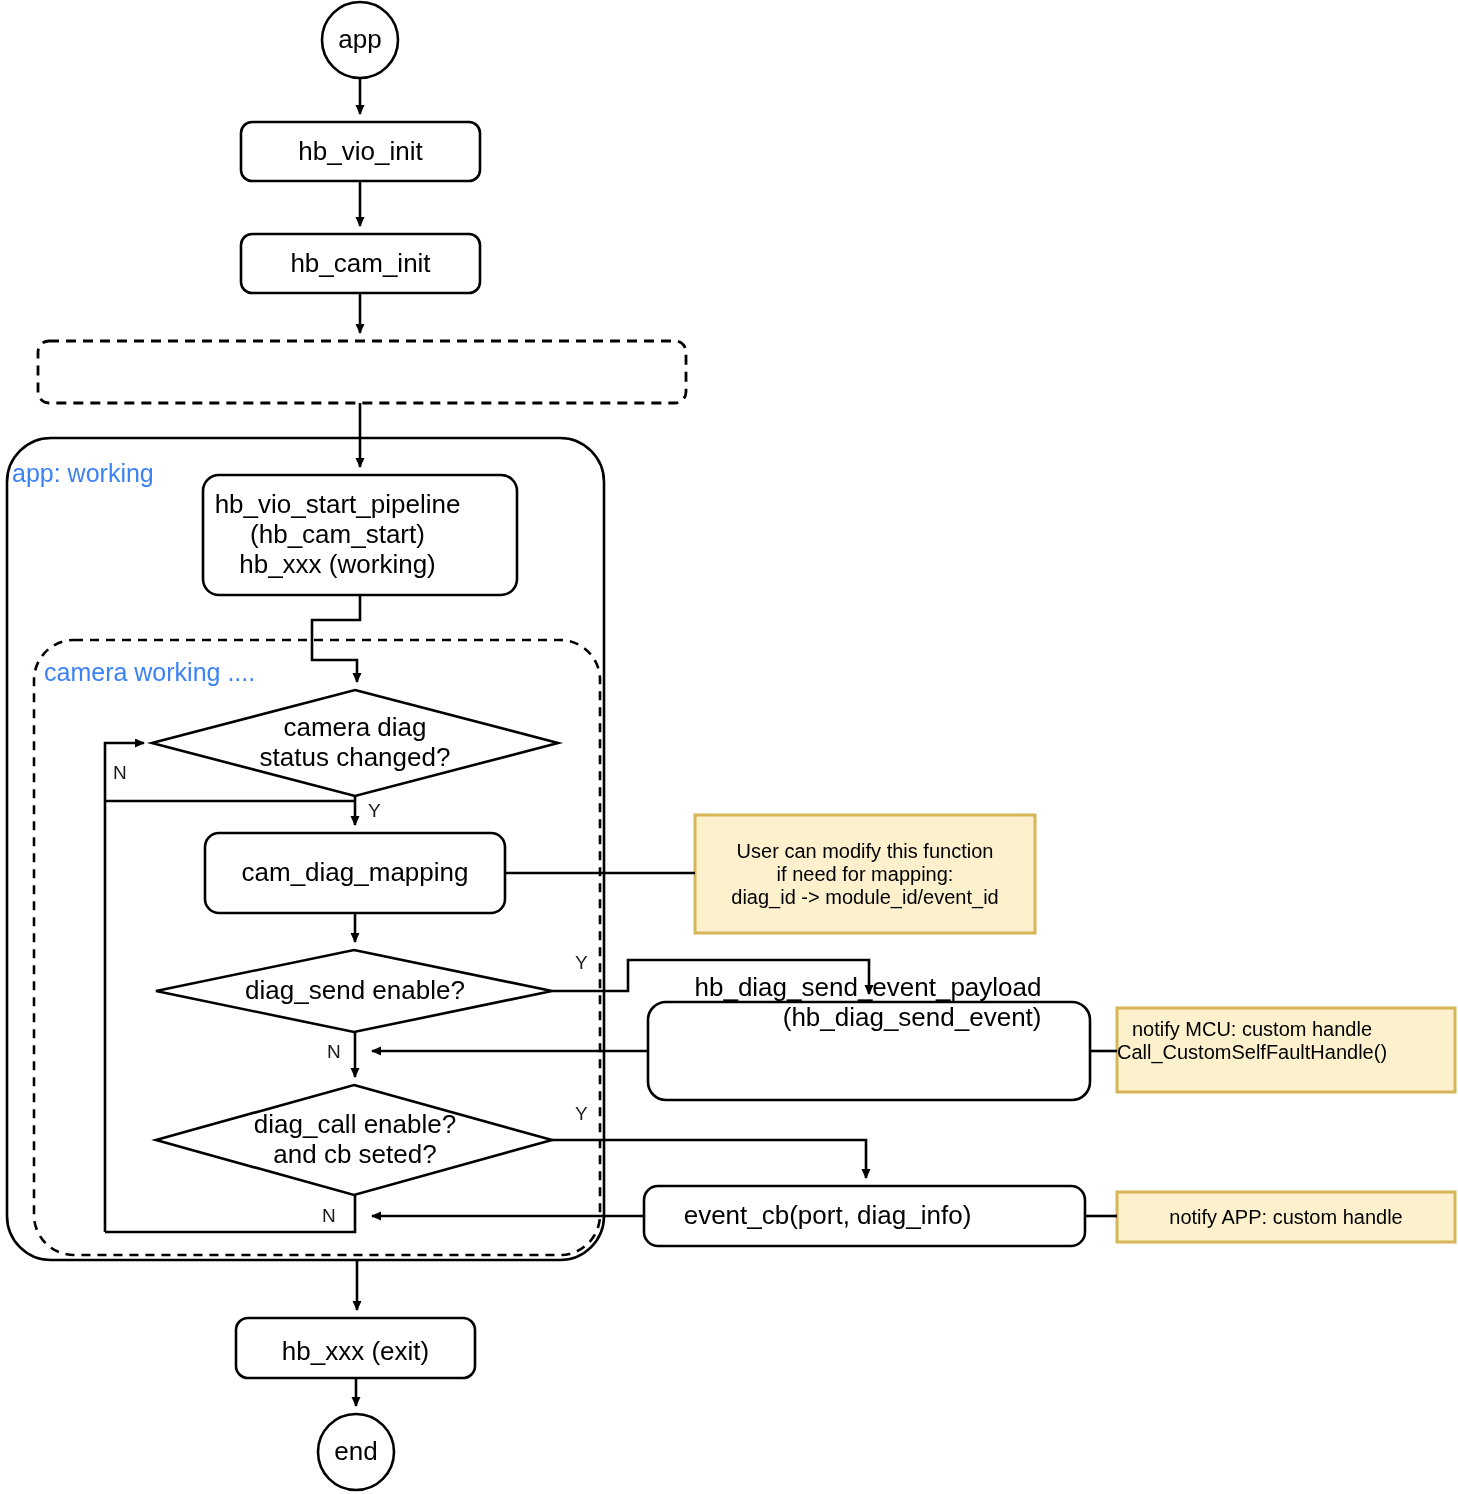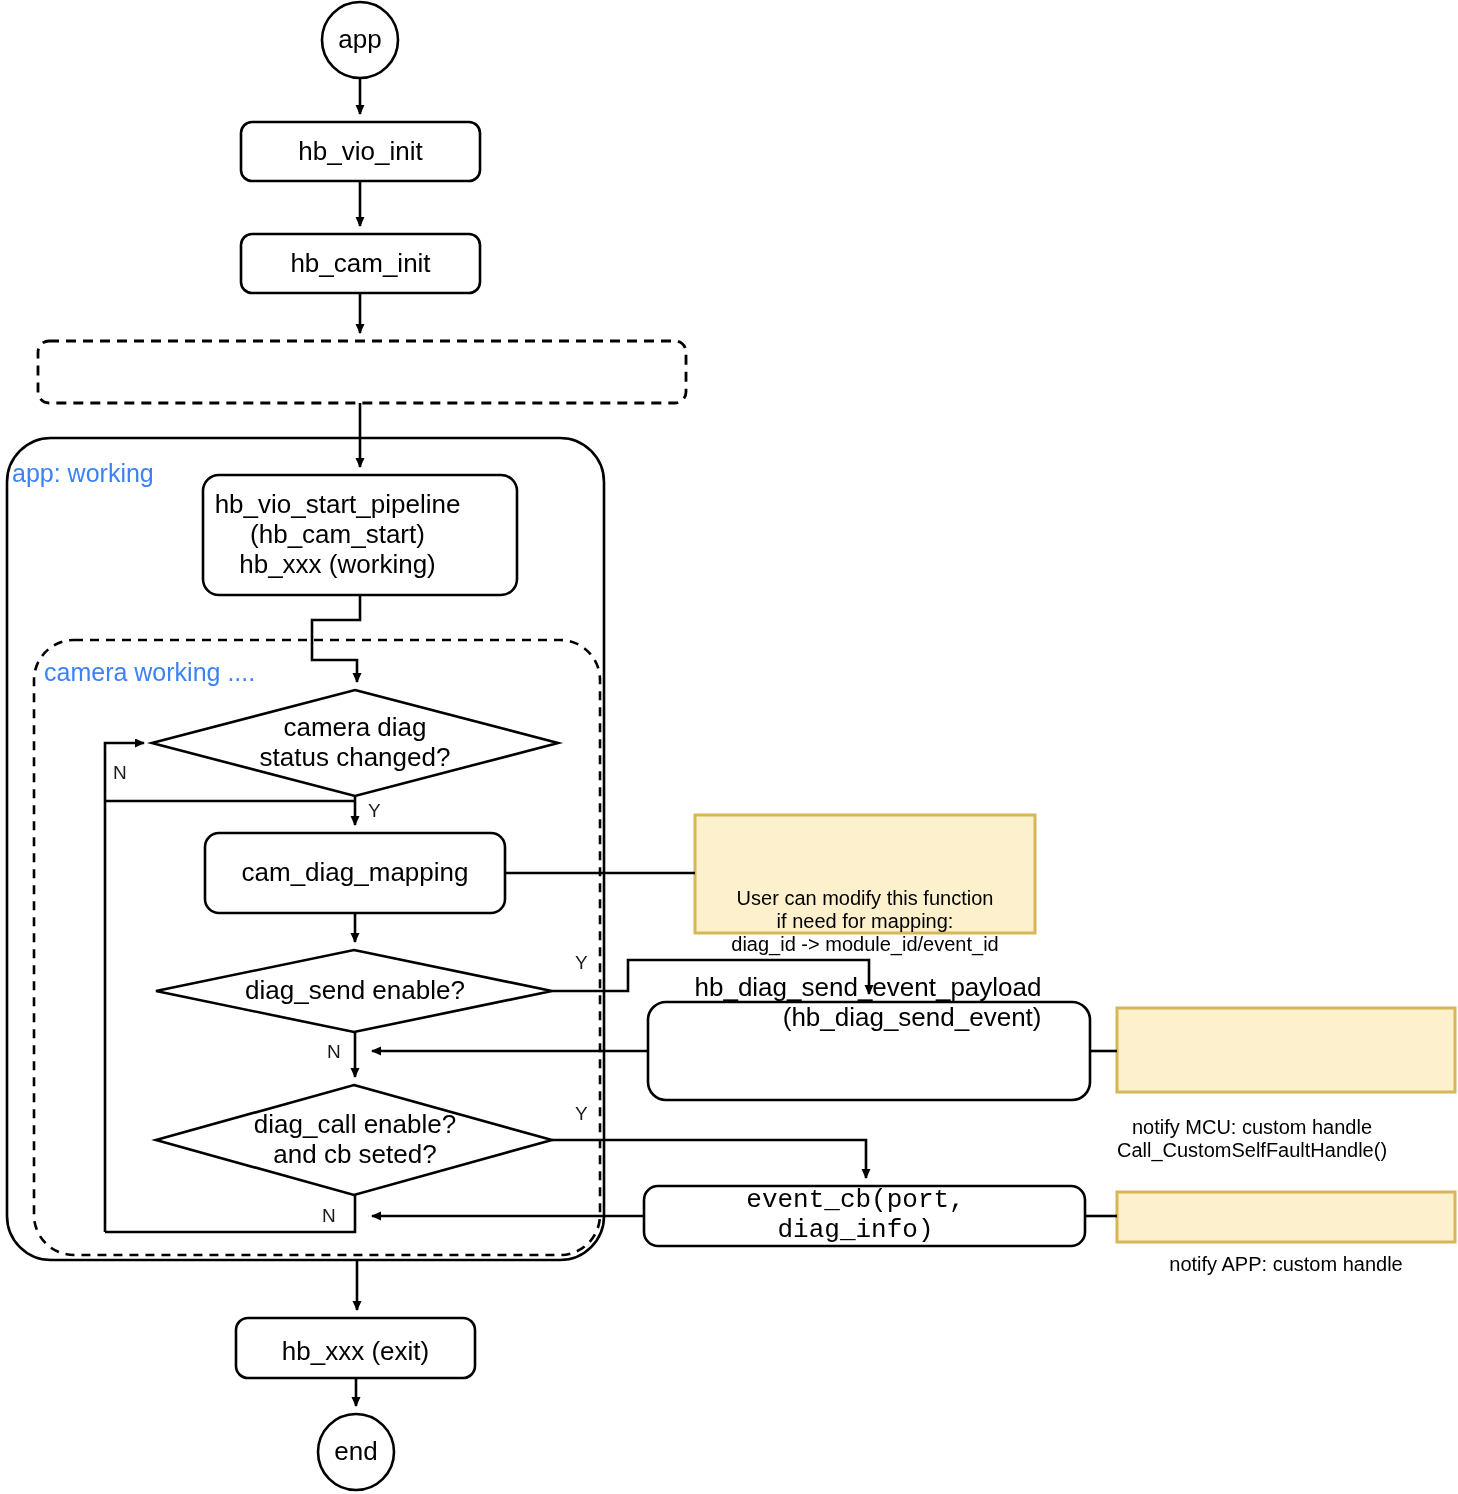--- a/index.html
+++ b/index.html
@@ -26,21 +26,21 @@
     display: flex;
     align-items: center;
     justify-content: center;
     text-align: center;
     color: #000000;
     line-height: 1.15;
     white-space: pre-line;
     pointer-events: none;
   }
   .fs-26 { font-size: 26px; }
-  .fs-20 { font-size: 20px; margin-top: 47px; }
+  .fs-20 { font-size: 20px; }
   .edge-lbl {
     position: absolute;
     font-size: 19px;
     color: #1a1a1a;
   }
   .container-lbl {
     position: absolute;
     font-size: 25px;
     color: #3b82f6;
     background: transparent;
@@ -163,31 +163,31 @@
 
   <div class="node-label fs-26" style="left:185px; top:968px; width:340px; height:46px;text-align:center;">diag_send enable?</div>
 
   <div class="edge-lbl" style="left:575px; top:952px;">Y</div>
 
   <div class="edge-lbl" style="left:327px; top:1041px;">N</div>
 
   <div class="node-label fs-26" style="left:648px; top:954px; width:440px; height:98px;text-align:right;">hb_diag_send_event_payload
 (hb_diag_send_event)</div>
 
-  <div class="node-label fs-20" style="left:1117px; top:1050px; width:270px; height:84px;">notify MCU: custom handle
+  <div class="node-label fs-20" style="left:1117px; top:999px; width:270px; height:84px;">notify MCU: custom handle
 Call_CustomSelfFaultHandle()</div>
 
   <div class="node-label fs-26" style="left:185px; top:1096px; width:340px; height:88px;">diag_call enable?
 and cb seted?</div>
 
   <div class="edge-lbl" style="left:575px; top:1103px;">Y</div>
 
   <div class="edge-lbl" style="left:322px; top:1205px;">N</div>
 
-  <div class="node-label fs-26" style="left:672px; top:1186px; width:367px; height:60px;font-family:Liberation Mono, monospace;">event_cb(port, diag_info)</div>
+  <div class="node-label fs-26" style="left:644px; top:1186px; width:367px; height:60px;">event_cb(port, diag_info)</div>
 
   <div class="node-label fs-20" style="left:1117px; top:1192px; width:338px; height:50px;">notify APP: custom handle</div>
 
   <div class="node-label fs-26" style="left:236px; top:1318px; width:239px; height:68px;">hb_xxx (exit)</div>
 
   <div class="node-label fs-26" style="left:318px; top:1430px; width:76px; height:44px;">end</div>
 
 </div>
 
 </body></html>

